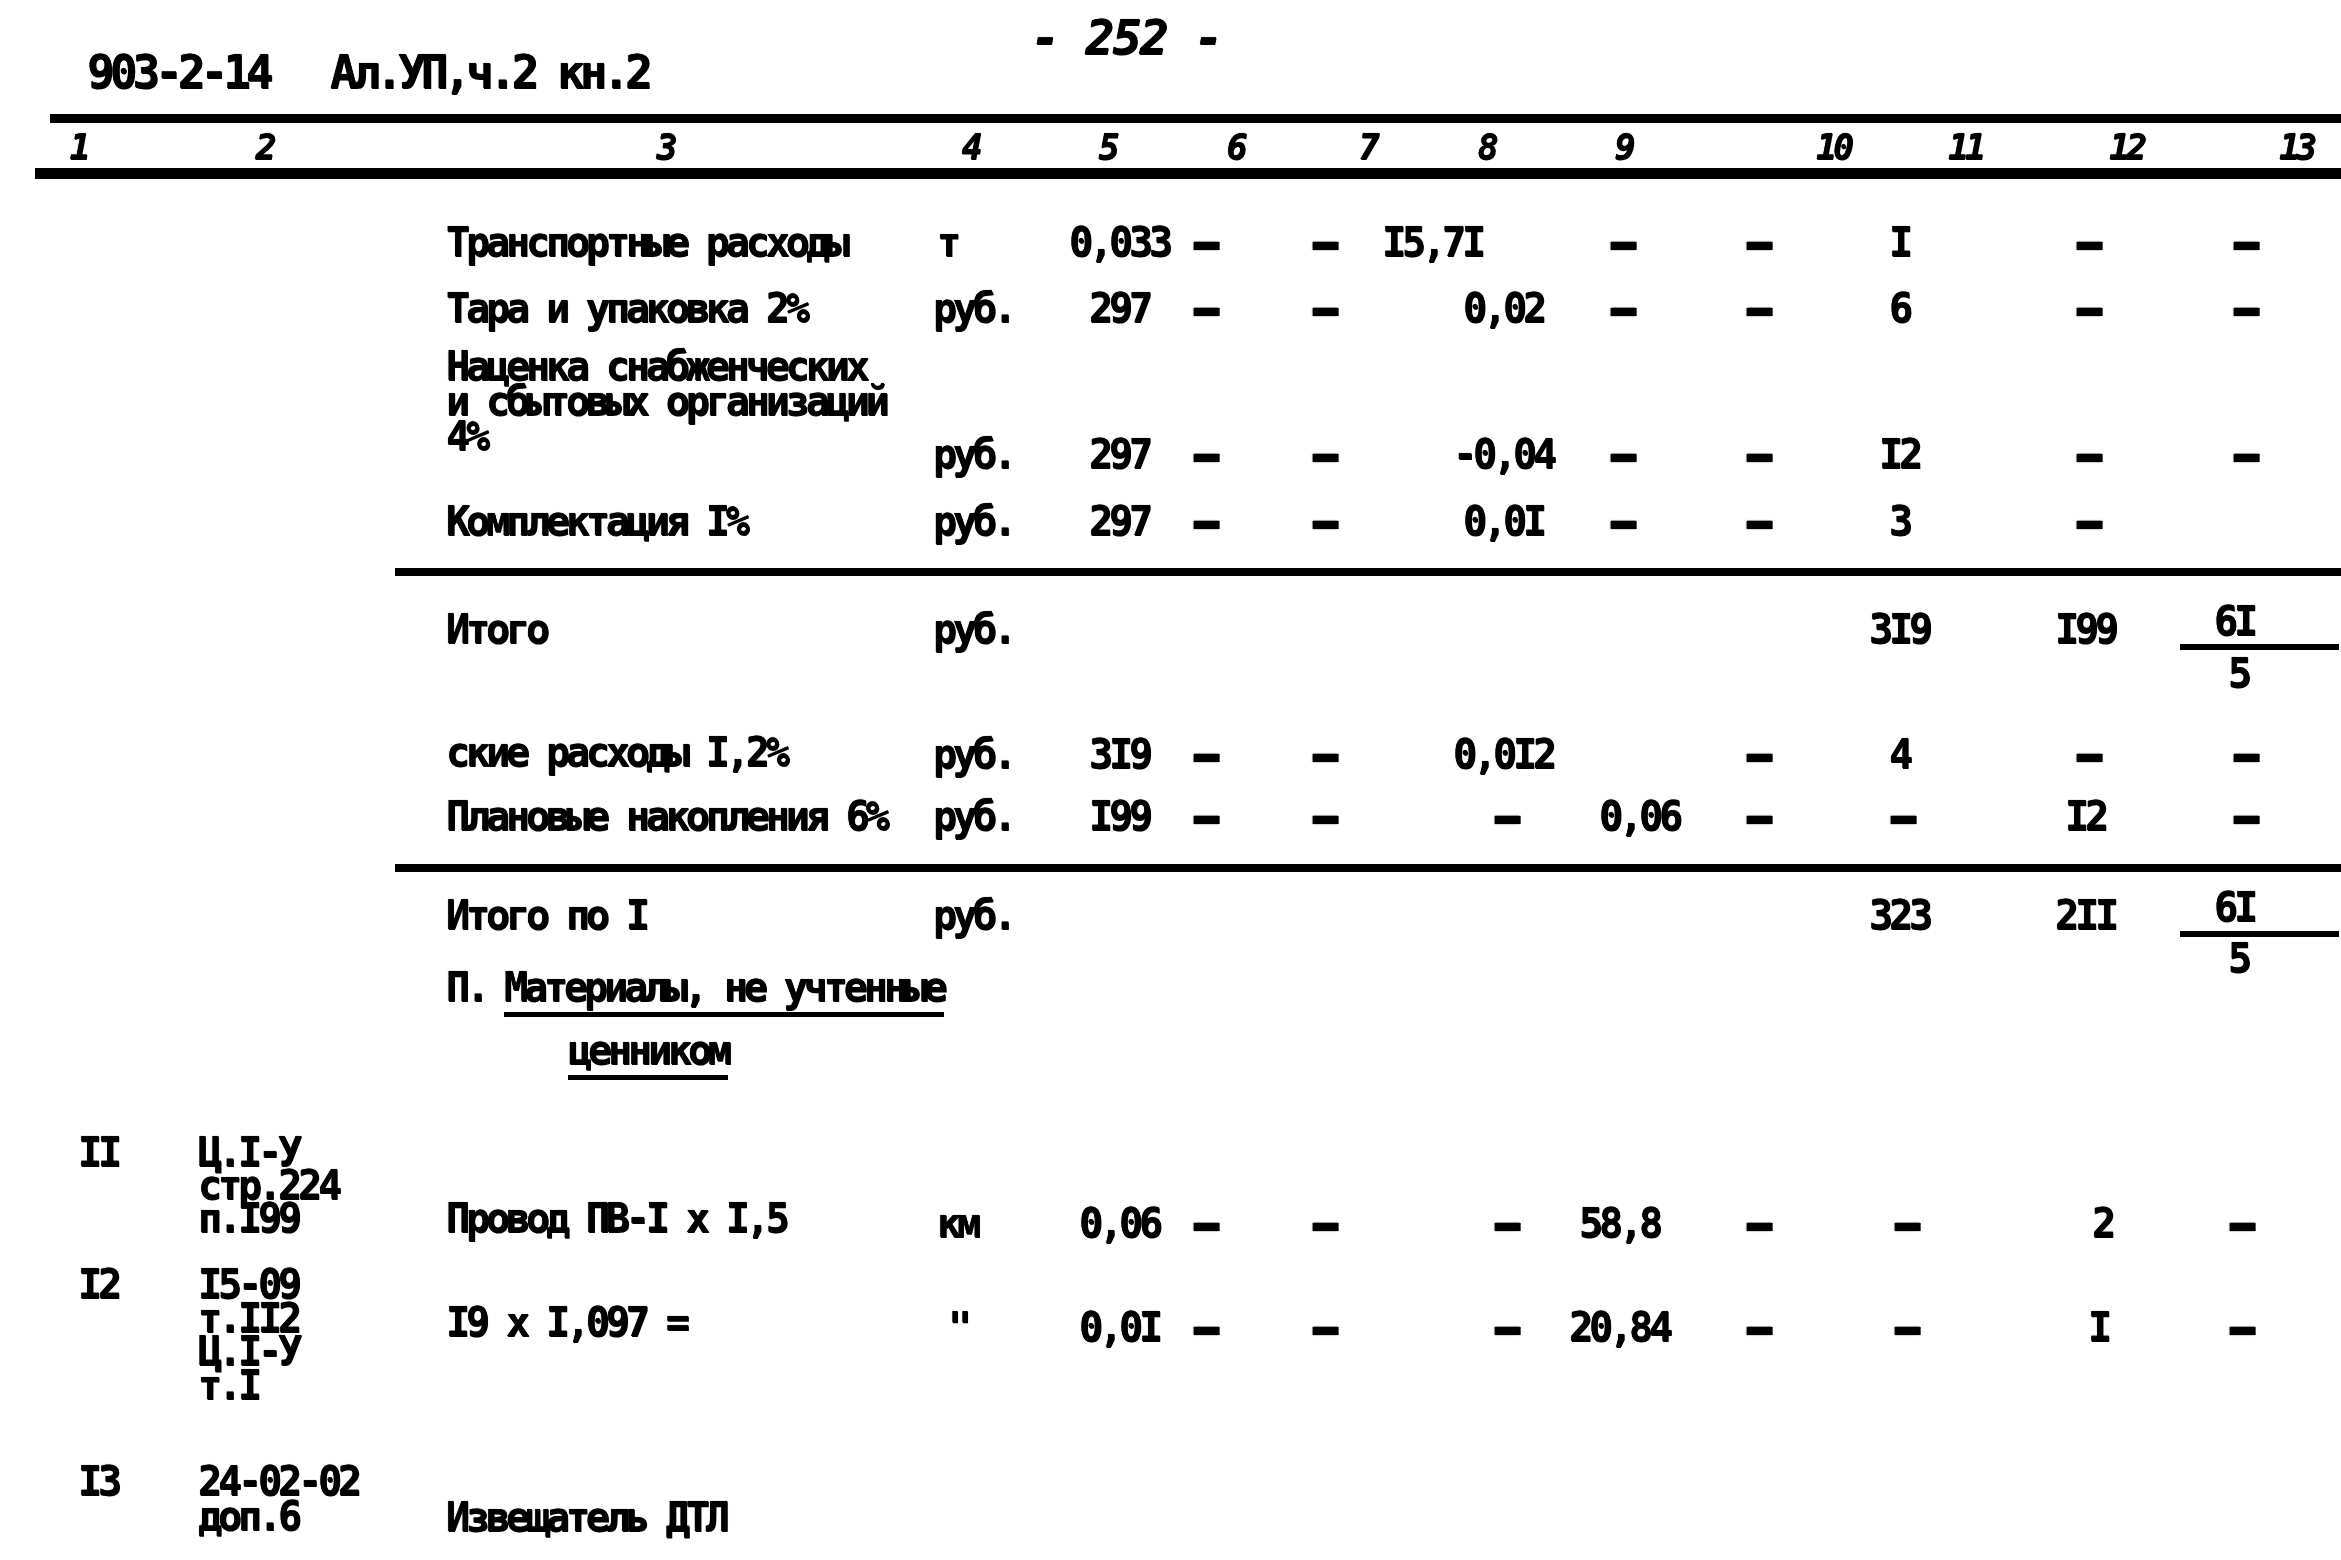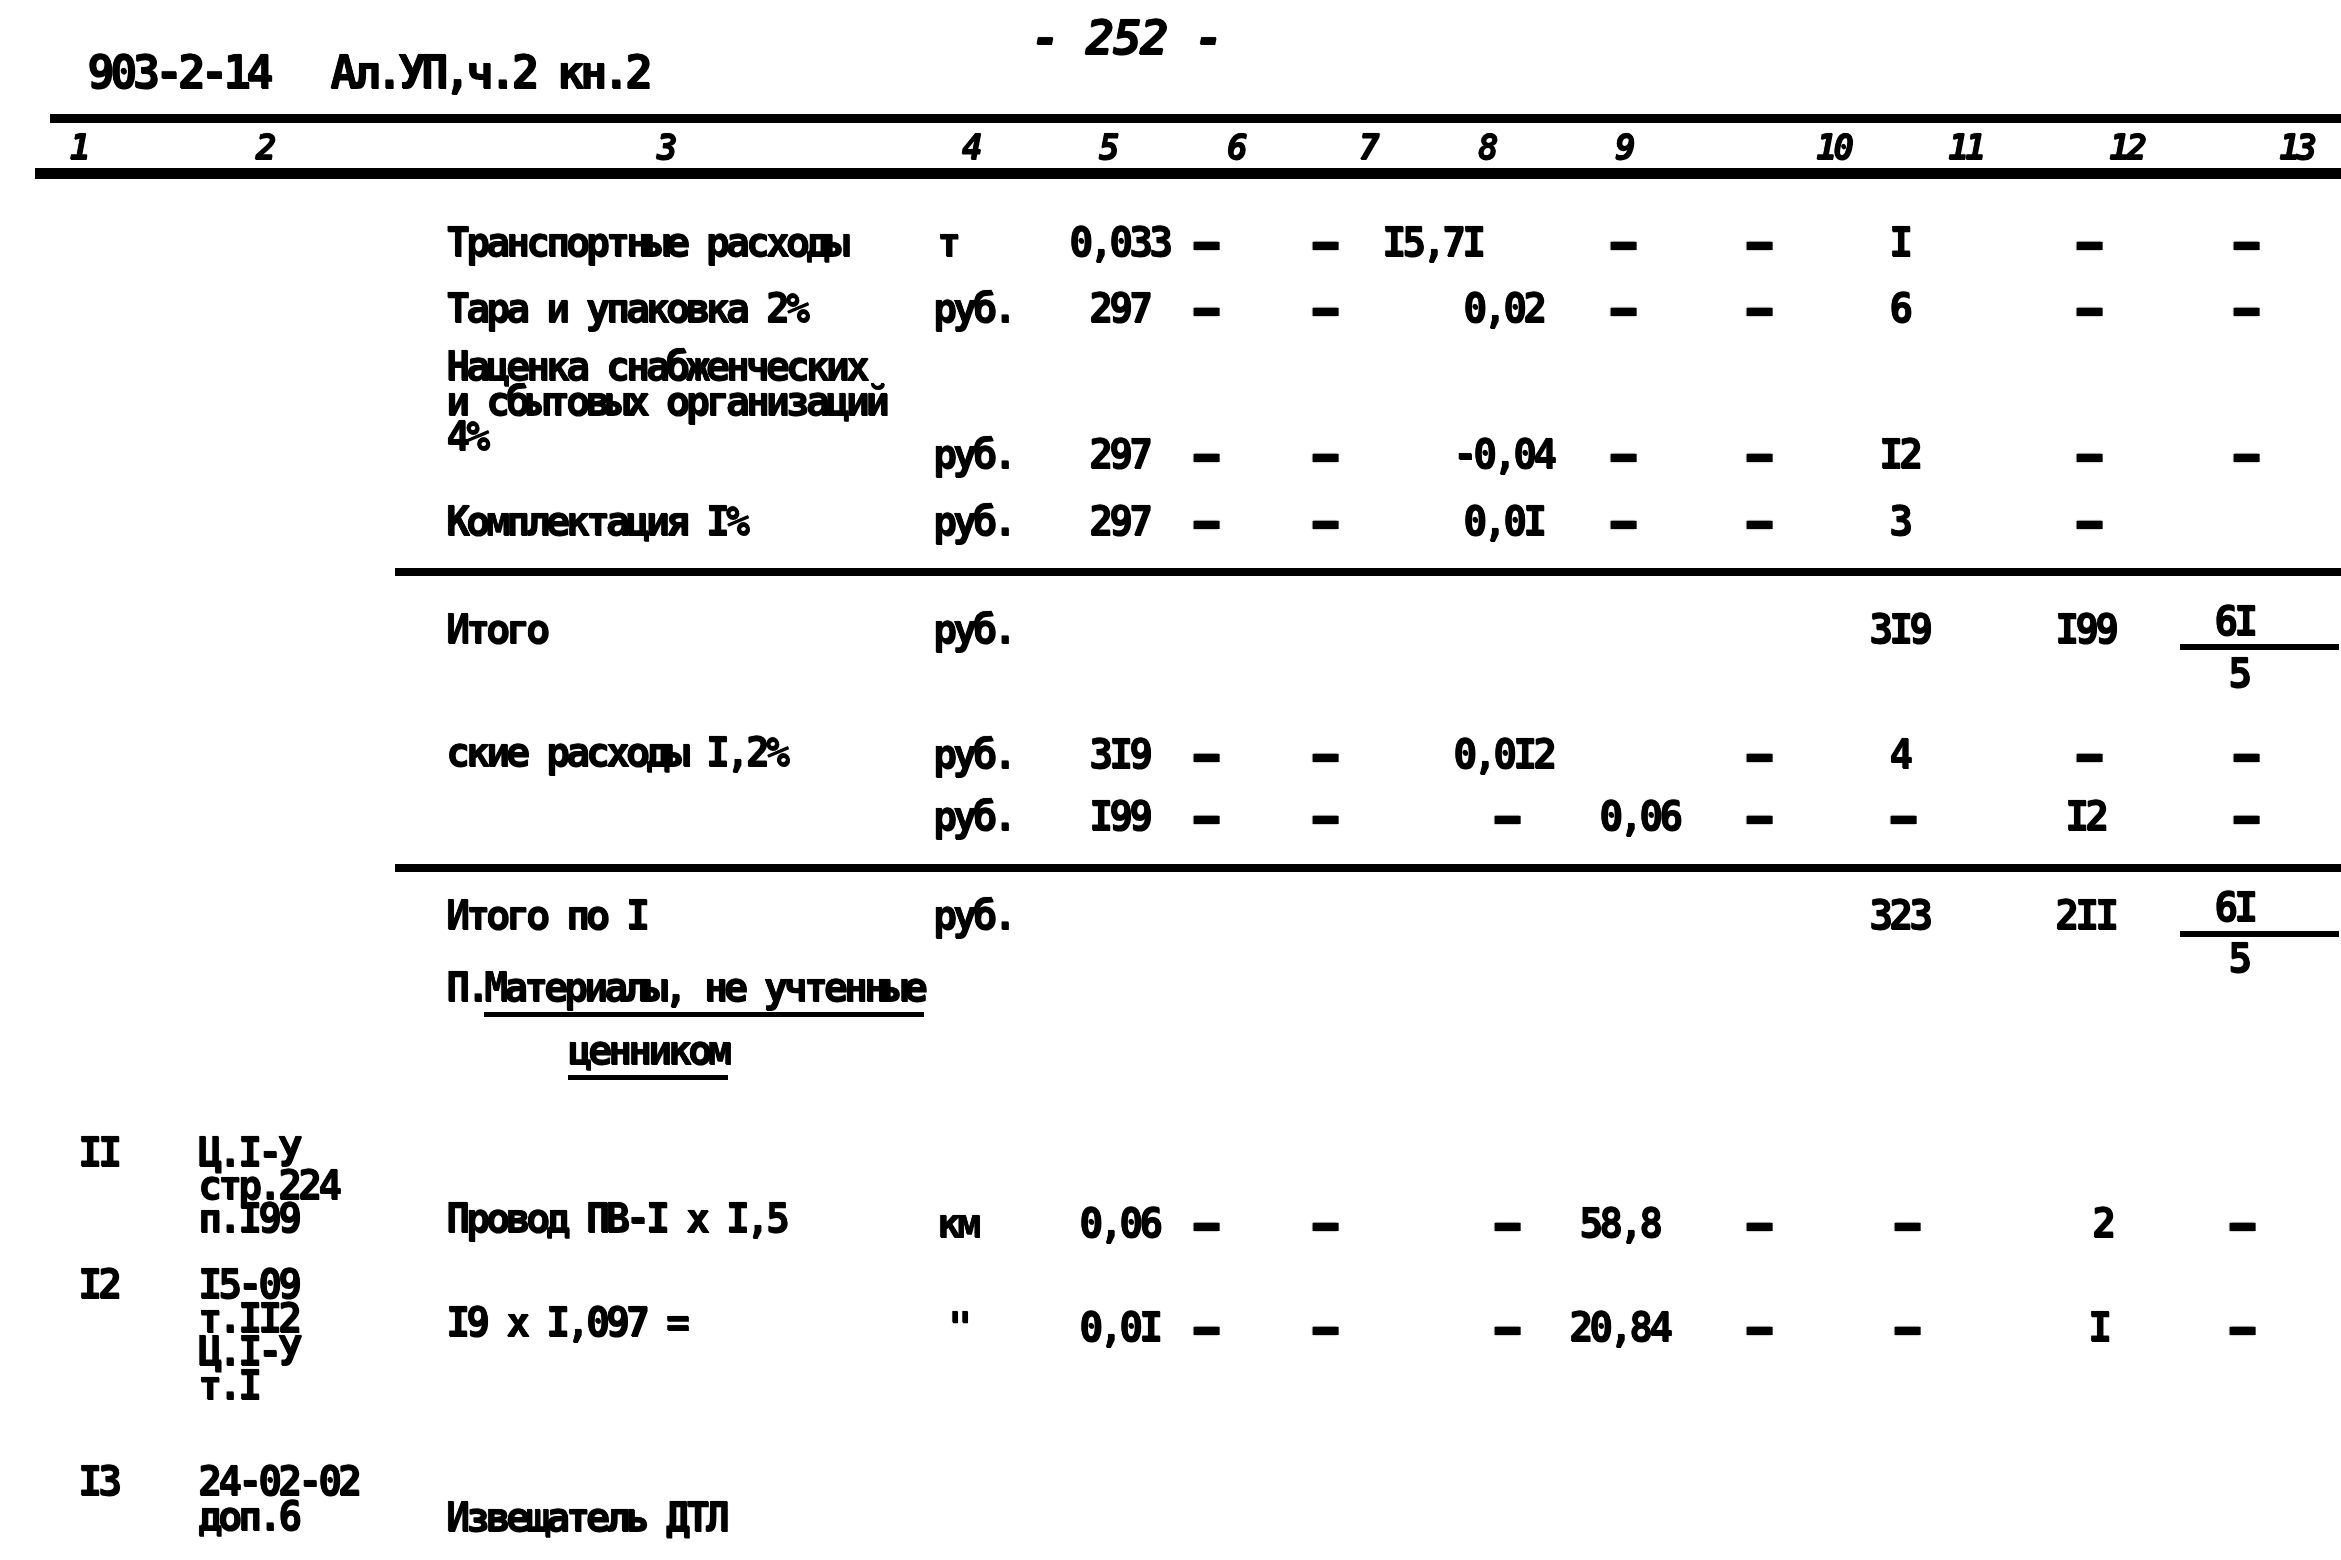--- a/index.html
+++ b/index.html
@@ -104,20 +104,21 @@
   <span class="t" style="left:933px;top:733px">руб.</span>
   <span class="t c" style="left:1119px;top:733px">3I9</span>
   <span class="t d" style="left:1202px;top:733px">-</span>
   <span class="t d" style="left:1321px;top:733px">-</span>
   <span class="t c" style="left:1503px;top:733px">0,0I2</span>
   <span class="t d" style="left:1755px;top:733px">-</span>
   <span class="t c" style="left:1899px;top:733px">4</span>
   <span class="t d" style="left:2085px;top:733px">-</span>
   <span class="t d" style="left:2242px;top:733px">-</span>
 
+  <span class="t" style="left:446px;top:795px">Плановые накопления 6%</span>
   <span class="t" style="left:933px;top:795px">руб.</span>
   <span class="t c" style="left:1119px;top:795px">I99</span>
   <span class="t d" style="left:1202px;top:795px">-</span>
   <span class="t d" style="left:1321px;top:795px">-</span>
   <span class="t d" style="left:1503px;top:795px">-</span>
   <span class="t c" style="left:1639px;top:795px">0,06</span>
   <span class="t d" style="left:1755px;top:795px">-</span>
   <span class="t d" style="left:1899px;top:795px">-</span>
   <span class="t c" style="left:2085px;top:795px">I2</span>
   <span class="t d" style="left:2242px;top:795px">-</span>
@@ -125,21 +126,21 @@
   <div class="rule" style="left:395px;top:864px;width:1947px;height:8.3px"></div>
   <span class="t" style="left:446px;top:894px">Итого по I</span>
   <span class="t" style="left:933px;top:894px">руб.</span>
   <span class="t c" style="left:1899px;top:894px">323</span>
   <span class="t c" style="left:2085px;top:894px">2II</span>
   <span class="t c" style="left:2234px;top:886px">6I</span>
   <div class="rule" style="left:2180px;top:931px;width:159px;height:5.8px"></div>
   <span class="t c" style="left:2238px;top:937px">5</span>
 
   <span class="t" style="left:446px;top:966px">П.</span>
-  <span class="t ul" style="left:484px;top:966px">Материалы, не учтенные</span>
+  <span class="t ul" style="left:504px;top:966px">Материалы, не учтенные</span>
   <span class="t ul" style="left:568px;top:1029px">ценником</span>
 
   <span class="t" style="left:78px;top:1131px">II</span>
   <span class="t" style="left:198px;top:1131px">Ц.I-У</span>
   <span class="t" style="left:198px;top:1164px">стр.224</span>
   <span class="t" style="left:198px;top:1197px">п.I99</span>
   <span class="t" style="left:446px;top:1197px">Провод ПВ-I х I,5</span>
   <span class="t" style="left:937px;top:1202px">км</span>
   <span class="t c" style="left:1119px;top:1202px">0,06</span>
   <span class="t d" style="left:1202px;top:1202px">-</span>

